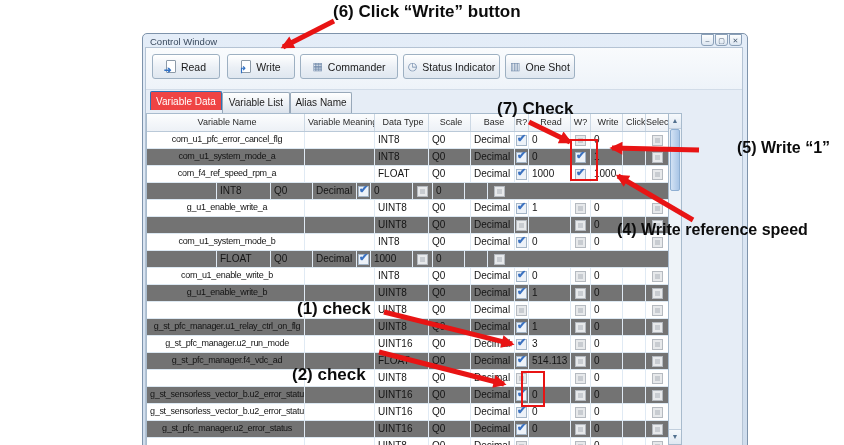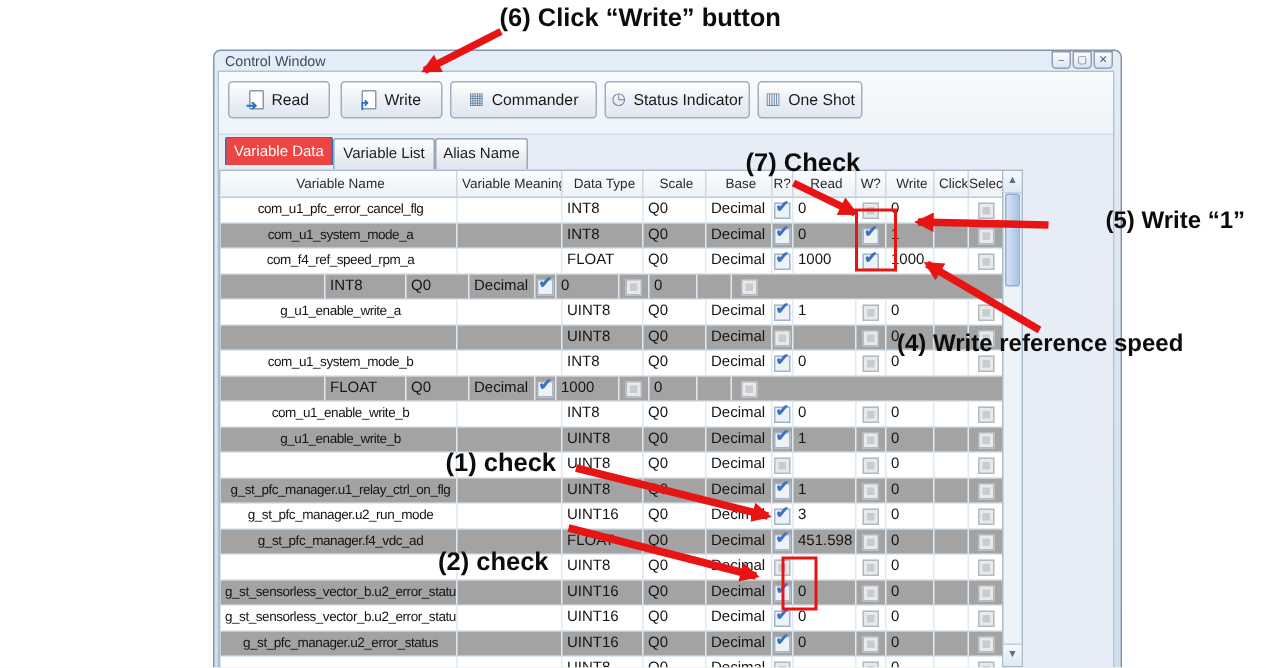--- a/index.html
+++ b/index.html
@@ -41,21 +41,21 @@
          box-sizing:content-box;overflow:hidden;z-index:10;}
   .thead{display:flex;height:17px;background:linear-gradient(#fcfdfe,#edf1f6);border-bottom:1px solid #bac9d8;text-align:center;}
   .hc{box-sizing:border-box;flex:none;font-size:9px;line-height:16px;color:#2a2a2a;
       border-right:1px solid #ccd8e4;padding-left:3px;overflow:hidden;white-space:nowrap;}
   .cell{box-sizing:border-box;flex:none;height:16px;line-height:15px;font-size:10px;color:#141414;
         border-right:1px solid #e0eaf4;padding-left:3px;overflow:hidden;white-space:nowrap;}
   .w0{width:158px}.w1{width:70px}.w2{width:54px}.w3{width:42px}.w4{width:44px}
   .w5{width:14px;padding:0}.w6{width:42px}.w7{width:20px;padding:0}.w8{width:32px}
   .w9{width:23px}.w10{width:23px;border-right:none;padding:0}
   .trow{display:flex;height:16px;border-bottom:1px solid #dce8f2;background:#fff;}
-  .trow.alt{background:#a3a3a3;}
+  .trow.alt{background:#737373;}
   .trow .w0{font-size:9px;letter-spacing:-0.3px;text-align:center;}
   .cbcell{display:flex;align-items:center;justify-content:center;padding:0;}
   .cb{display:inline-block;width:11px;height:11px;box-sizing:border-box;border:1px solid #a3b5c7;
       background:#edf2f8;position:relative;flex:none;}
   .cb.off{background:#e7e9eb;border-color:#b5bac0;}
   .cb .fill{position:absolute;left:2px;top:2px;right:2px;bottom:2px;background:#c8ccd1;}
   .cb .mk{position:absolute;left:0;top:-3px;font-size:11px;font-weight:bold;color:#3b72c1;line-height:1;}
 
   
   .vscroll{left:668px;top:113px;width:14px;height:332px;background:#eef3f8;
@@ -459,21 +459,21 @@
           <div class="cell w0">g_st_pfc_manager.f4_vdc_ad</div>
           <div class="cell w1"></div>
           <div class="cell w2">FLOAT</div>
           <div class="cell w3">Q0</div>
           <div class="cell w4">Decimal</div>
           <div class="cell w5 cbcell">
             <span class="cb on">
               <span class="mk">✔</span>
             </span>
           </div>
-          <div class="cell w6">451.598</div>
+          <div class="cell w6">514.113</div>
           <div class="cell w7 cbcell">
             <span class="cb off">
               <span class="fill"></span>
             </span>
           </div>
           <div class="cell w8">0</div>
           <div class="cell w9"></div>
           <div class="cell w10 cbcell">
             <span class="cb off">
               <span class="fill"></span>
@@ -613,21 +613,21 @@
     <div class="sthumb"></div>
     <div class="sbtn down" style="top:auto;bottom:0;">▼</div>
   </div>
 
   <div class="redbox" style="left:570px;top:139px;width:24px;height:38px;"></div>
   <div class="redbox" style="left:521px;top:371px;width:20px;height:32px;"></div>
 
   <div class="ann f17" style="left:333px;top:2px;">(6) Click “Write” button</div>
   <div class="ann f17" style="left:497px;top:99px;">(7) Check</div>
   <div class="ann f16" style="left:737px;top:139px;">(5) Write “1”</div>
-  <div class="ann f16" style="left:598px;top:221px;">(4) Write reference speed</div>
+  <div class="ann f16" style="left:617px;top:221px;">(4) Write reference speed</div>
   <div class="ann f17" style="left:297px;top:299px;">(1) check</div>
   <div class="ann f17" style="left:292px;top:337px;margin-top:28px;">(2) check</div>
 
   <svg id="arrows" width="844" height="445">
     <defs>
       <marker id="ah" viewBox="0 0 10 10" refX="8" refY="5" markerWidth="17" markerHeight="13" orient="auto" markerUnits="userSpaceOnUse">
         <path d="M0,0 L10,5 L0,10 z" fill="#e81414"></path>
       </marker>
     </defs>
     <line x1="334" y1="21" x2="283" y2="47" stroke="#e81414" stroke-width="5" marker-end="url(#ah)"></line>

